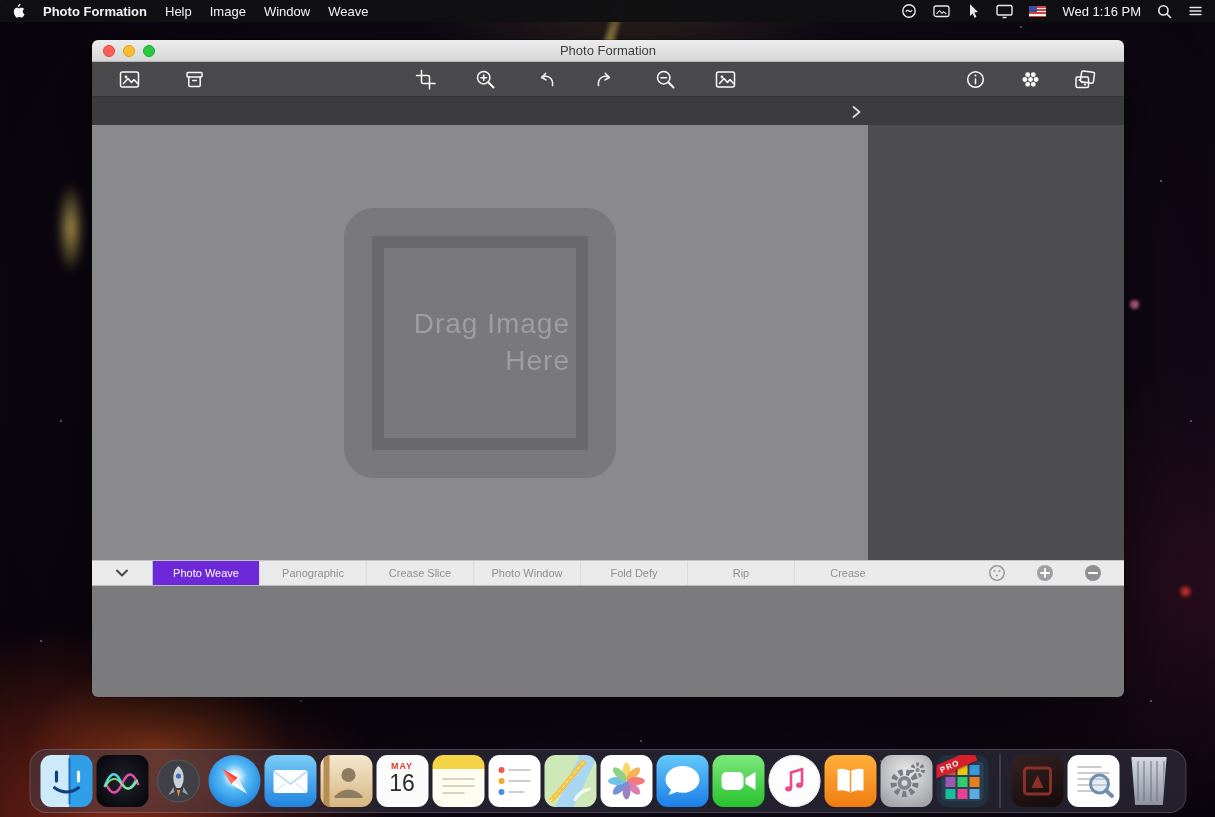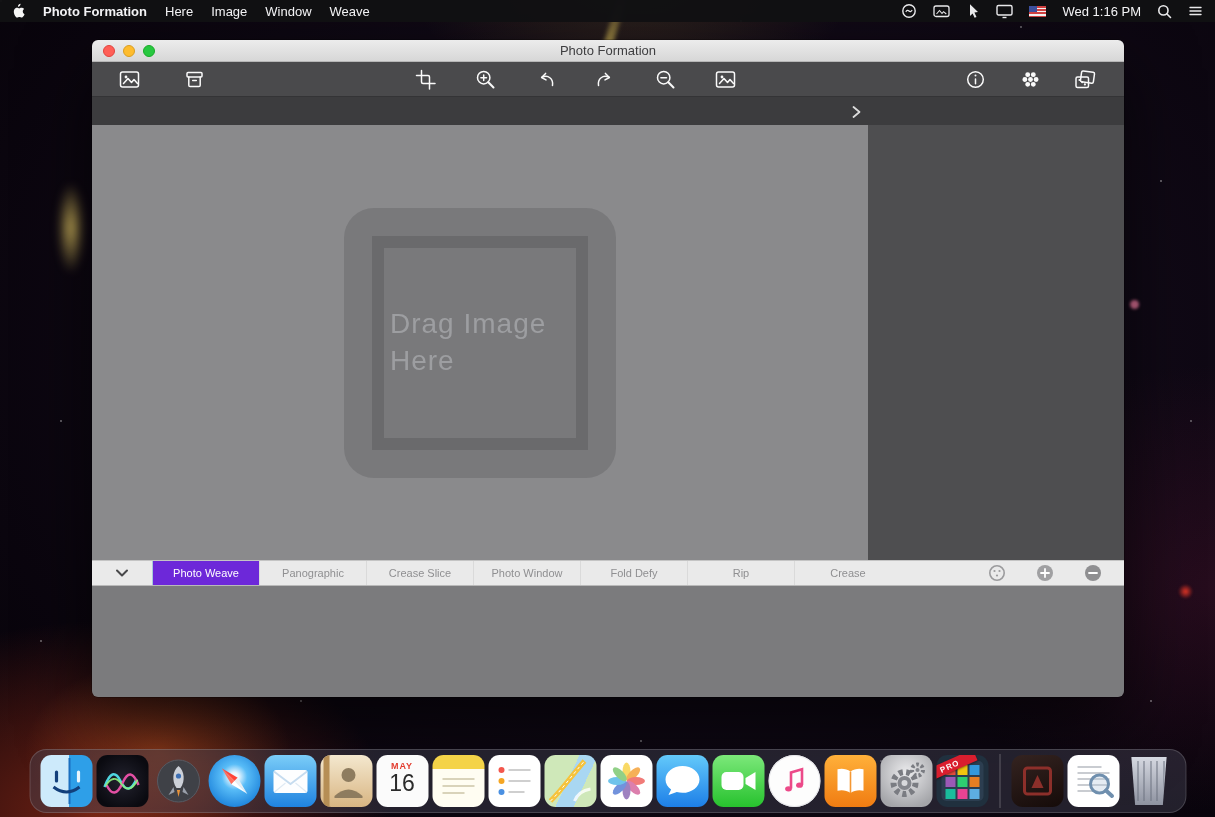--- a/index.html
+++ b/index.html
@@ -69,21 +69,21 @@
     display:flex; align-items:center; justify-content:center; cursor:pointer; }
 
   .workspace { flex:1; min-height:0; display:flex; }
   .canvas { width:776px; flex:none; background:#8a8a8c;
     display:flex; align-items:center; justify-content:center; }
   .sidepanel { flex:1; background:#4e4e50; }
 
   .dropzone { width:272px; height:270px; background:#79797b; border-radius:30px;
     position:relative; display:flex; align-items:center; justify-content:center; cursor:pointer; }
   .dropframe { position:absolute; inset:28px; border:12px solid #6a6a6c; }
-  .drophint { position:relative; width:180px; text-align:left; font-size:28px;
+  .drophint { position:relative; width:180px; text-align:right; font-size:28px;
     font-weight:300; letter-spacing:1px; line-height:1.3; color:#9d9ea1; }
 
   .tabbar { height:26px; flex:none; background:#eaeaea; position:relative;
     border-top:1px solid #c4c4c4; border-bottom:1px solid #b9b9b9;
     display:flex; align-items:stretch; }
   .tab-collapse { width:60px; display:flex; align-items:center; justify-content:center; cursor:pointer; }
   .tab { width:107px; display:flex; align-items:center; justify-content:center;
     font-size:11px; color:#8f8f91; border-left:1px solid #dadada; cursor:pointer; }
   .tab.selected { background:#6d28d9; color:#fff; border-left-color:#a7ccd8; }
   .tab-actions { position:absolute; right:22px; top:0; height:24px;
@@ -147,21 +147,21 @@
   <div class="decor dot-pink"></div>
 </div>
 
 <div class="menubar">
   <span class="mb-ico">
     <svg width="13" height="16" viewBox="0 0 14 17">
         <path fill="#f5f5f5" d="M9.2.6c.1.8-.2 1.6-.7 2.2-.5.6-1.3 1.1-2.1 1-.1-.8.3-1.6.7-2.1C7.7 1 8.5.6 9.2.6zM11.6 9c0 2.1 1.9 2.8 1.9 2.9 0 0-.3 1-1 2-.6.9-1.2 1.7-2.2 1.7-.9 0-1.2-.6-2.3-.6s-1.4.6-2.3.6c-1 0-1.7-.9-2.3-1.8C2.2 12 1.3 8.9 2.5 6.8c.6-1 1.7-1.7 2.9-1.7.9 0 1.8.6 2.3.6.5 0 1.6-.8 2.7-.7.5 0 1.8.2 2.6 1.4-.1.1-1.5.9-1.4 2.6z"></path>
       </svg>
   </span>
   <span class="app-name">Photo Formation</span>
-  <span class="menu-item">Here</span>
+  <span class="menu-item">Help</span>
   <span class="menu-item">Image</span>
   <span class="menu-item">Window</span>
   <span class="menu-item">Weave</span>
 
   <span class="mb-right">
     <span class="mb-ico">
       <svg width="16" height="16" viewBox="0 0 16 16" fill="none" stroke="#e9e9eb" stroke-width="1.4">
           <circle cx="8" cy="8" r="6.2"></circle>
           <path d="M4.8 8.8q1.6-2.4 3.2-.8t3.2-.8" stroke-width="1.2"></path>
         </svg>

